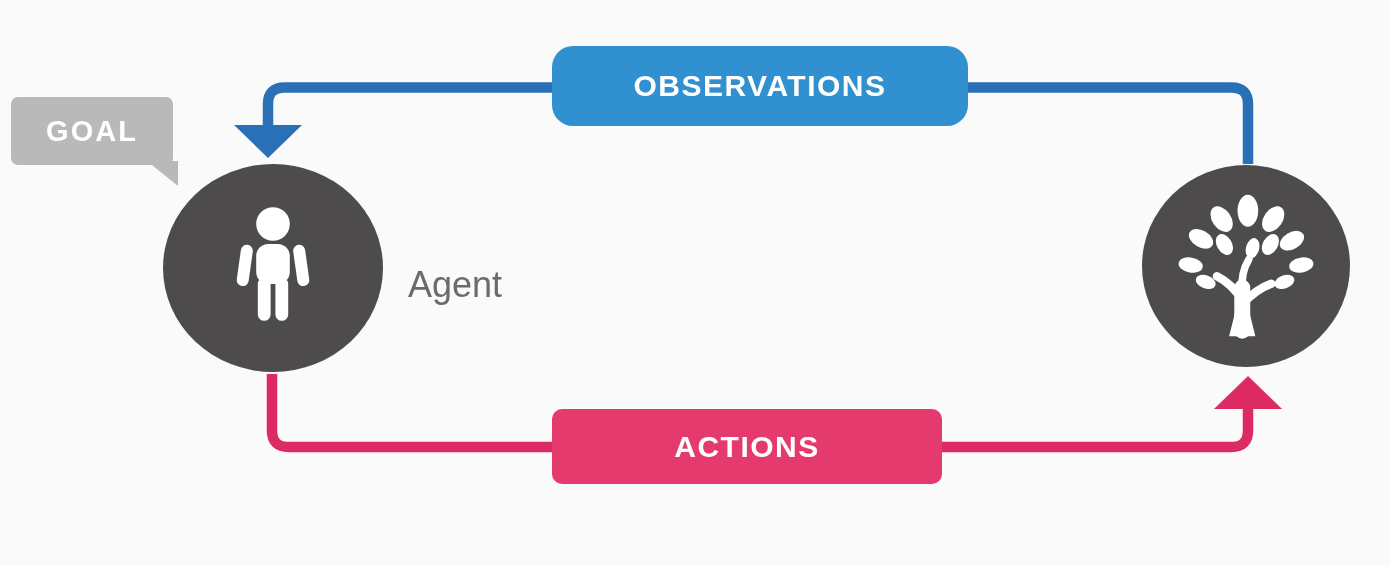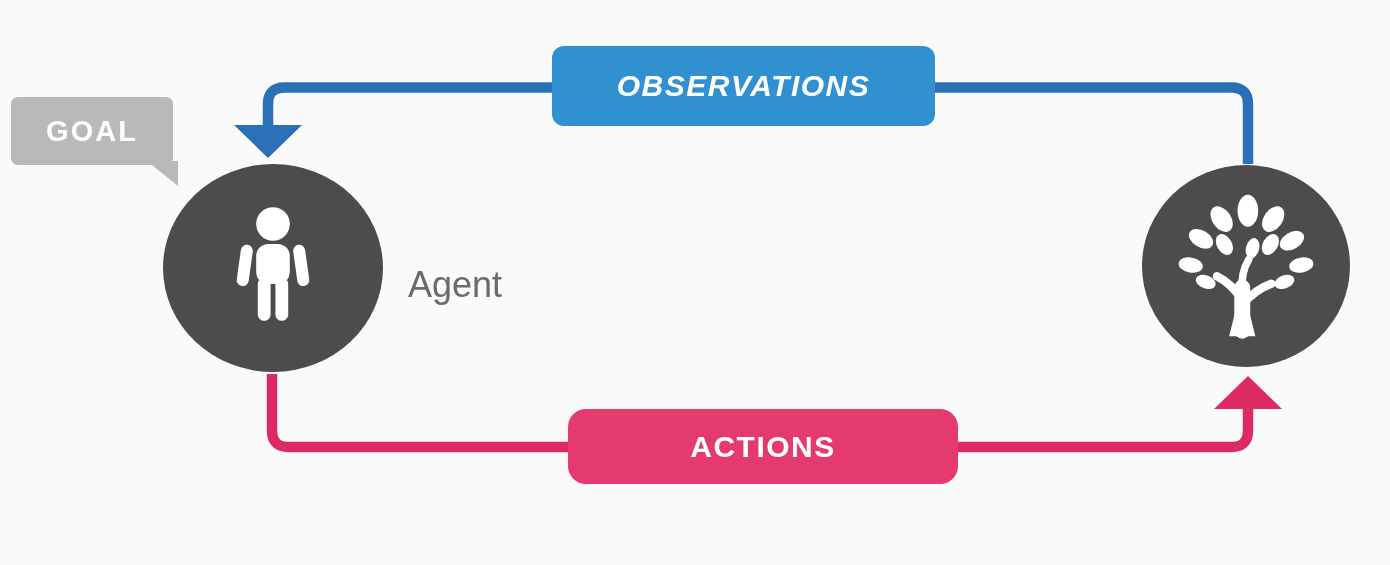--- a/index.html
+++ b/index.html
@@ -37,30 +37,29 @@
     display: flex;
     align-items: center;
     justify-content: center;
     color: var(--badge-text);
     font-weight: bold;
     font-size: 30px;
     letter-spacing: 1.5px;
   }
   .badge.observations {
     left: 552px; top: 46px;
-    width: 383px; height: 80px;
+    width: 416px; height: 80px;
     background: var(--observations-badge);
-    border-radius: 12px;
-    font-style: italic;
+    border-radius: 21px;
   }
   .badge.actions {
-    left: 568px; top: 409px;
+    left: 552px; top: 409px;
     width: 390px; height: 75px;
     background: var(--actions-badge);
-    border-radius: 18px;
+    border-radius: 10px;
   }
   .goal-bubble {
     position: absolute;
     left: 11px; top: 97px;
     width: 162px; height: 68px;
     background: var(--goal-bubble);
     border-radius: 7px;
     display: flex;
     align-items: center;
     justify-content: center;

